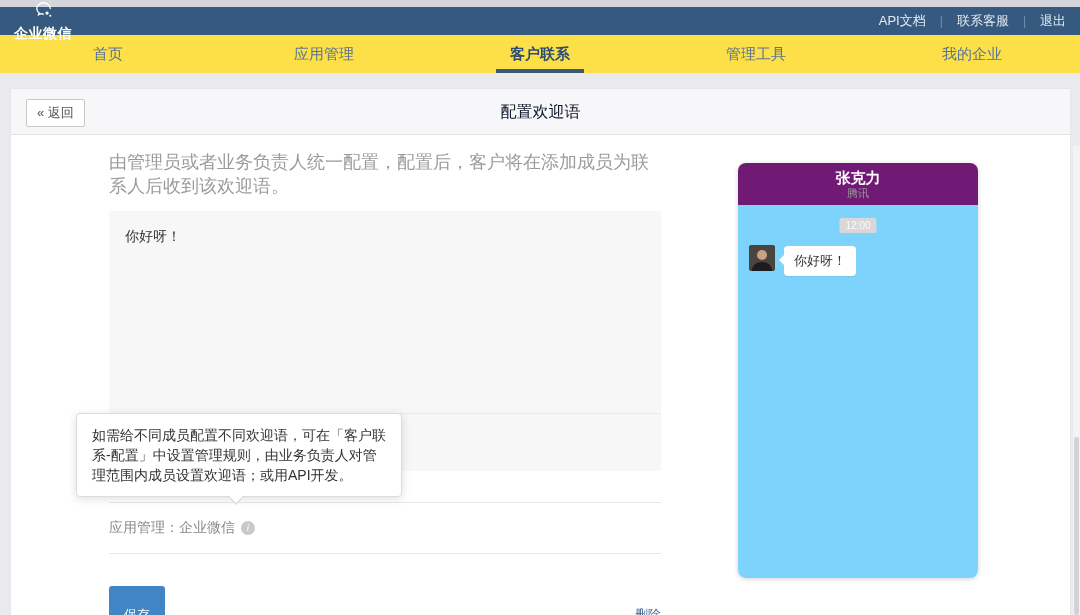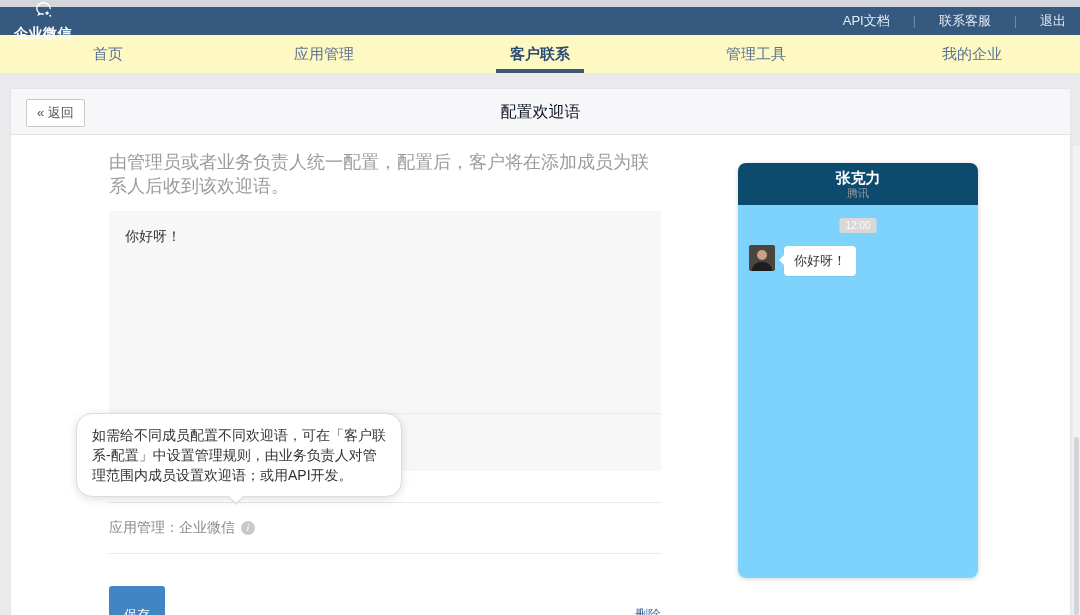--- a/index.html
+++ b/index.html
@@ -10,25 +10,25 @@
   }
   
   .top-edge { height:7px; background:#d5d5dd; }
   .topbar {
     height:28px; background:#35597f; display:flex; align-items:center;
     padding:0 14px; color:#fff;
   }
   .brand { display:flex; align-items:center; gap:6px;flex-direction:column; }
   .brand svg { display:block; }
   .brand-text { font-size:14px; font-weight:600; letter-spacing:.5px; }
-  .topbar-links { margin-left:auto; display:flex; align-items:center; gap:23px; font-size:13px; }
+  .topbar-links { margin-left:auto; display:flex; align-items:center; gap:14px; font-size:13px; }
   .topbar-links a { color:#e4ebf4; text-decoration:none; cursor:pointer; }
   .topbar-sep { color:#7590ac; font-size:12px; }
   
-  .navbar { height:38px; background:#fef9c3; display:flex; }
+  .navbar { height:38px; background:#fde047; display:flex; }
   .nav-item {
     flex:1; text-align:center; line-height:38px; font-size:15px;
     color:#5b7494; cursor:pointer; position:relative;
   }
   .nav-item.active { color:#2d4e73; font-weight:bold; }
   .nav-item.active::after {
     content:""; position:absolute; left:50%; transform:translateX(-50%);
     bottom:0; width:88px; height:4px; background:#3a5776;
   }
   
@@ -72,39 +72,39 @@
   }
   .actions { margin-top:32px; display:flex; justify-content:space-between; align-items:center; }
   .save-button {
     background:#4285c4; color:#fff; border:none; border-radius:3px;
     font-size:13px; padding:20px 15px; cursor:pointer; font-family:inherit;
   }
   .delete-link { color:#45689a; font-size:13px; text-decoration:none; cursor:pointer; }
   
   .tooltip {
     position:absolute; left:65px; top:278px; width:326px;
-    background:#fff; border:1px solid #dcdcdc; border-radius:16px;
+    background:#fff; border:1px solid #dcdcdc; border-radius:4px;
     box-shadow:0 2px 10px rgba(0,0,0,.13);
     padding:11px 15px; font-size:14px; line-height:20px; color:#333; z-index:6;
   }
   .tooltip::before {
     content:""; position:absolute; top:100%; left:150px;
     border:9px solid transparent; border-top-color:#dcdcdc; border-bottom:none;
   }
   .tooltip::after {
     content:""; position:absolute; top:100%; left:151px; margin-top:-1px;
     border:8px solid transparent; border-top-color:#fff; border-bottom:none;
   }
   
   .phone {
     position:absolute; left:727px; top:28px; width:240px; height:415px;
     border-radius:8px; box-shadow:0 1px 5px rgba(0,0,0,.18);
   }
   .phone-header {
-    height:42px; background:#0c4a6e; border-radius:8px 8px 0 0;
+    height:42px; background:#701a75; border-radius:8px 8px 0 0;
     text-align:center; padding-top:6px;
   }
   .contact-name { font-size:15px; font-weight:600; color:#fff; line-height:18px; }
   .contact-company { font-size:11px; color:#989898; line-height:13px; }
   .phone-body {
     height:373px; background:#7dd3fc; border-radius:0 0 8px 8px; position:relative;
   }
   .timestamp {
     position:absolute; top:13px; left:50%; transform:translateX(-50%);
     background:#d8d8d8; color:#fafafa; font-size:10px; padding:2px 6px; border-radius:2px;

